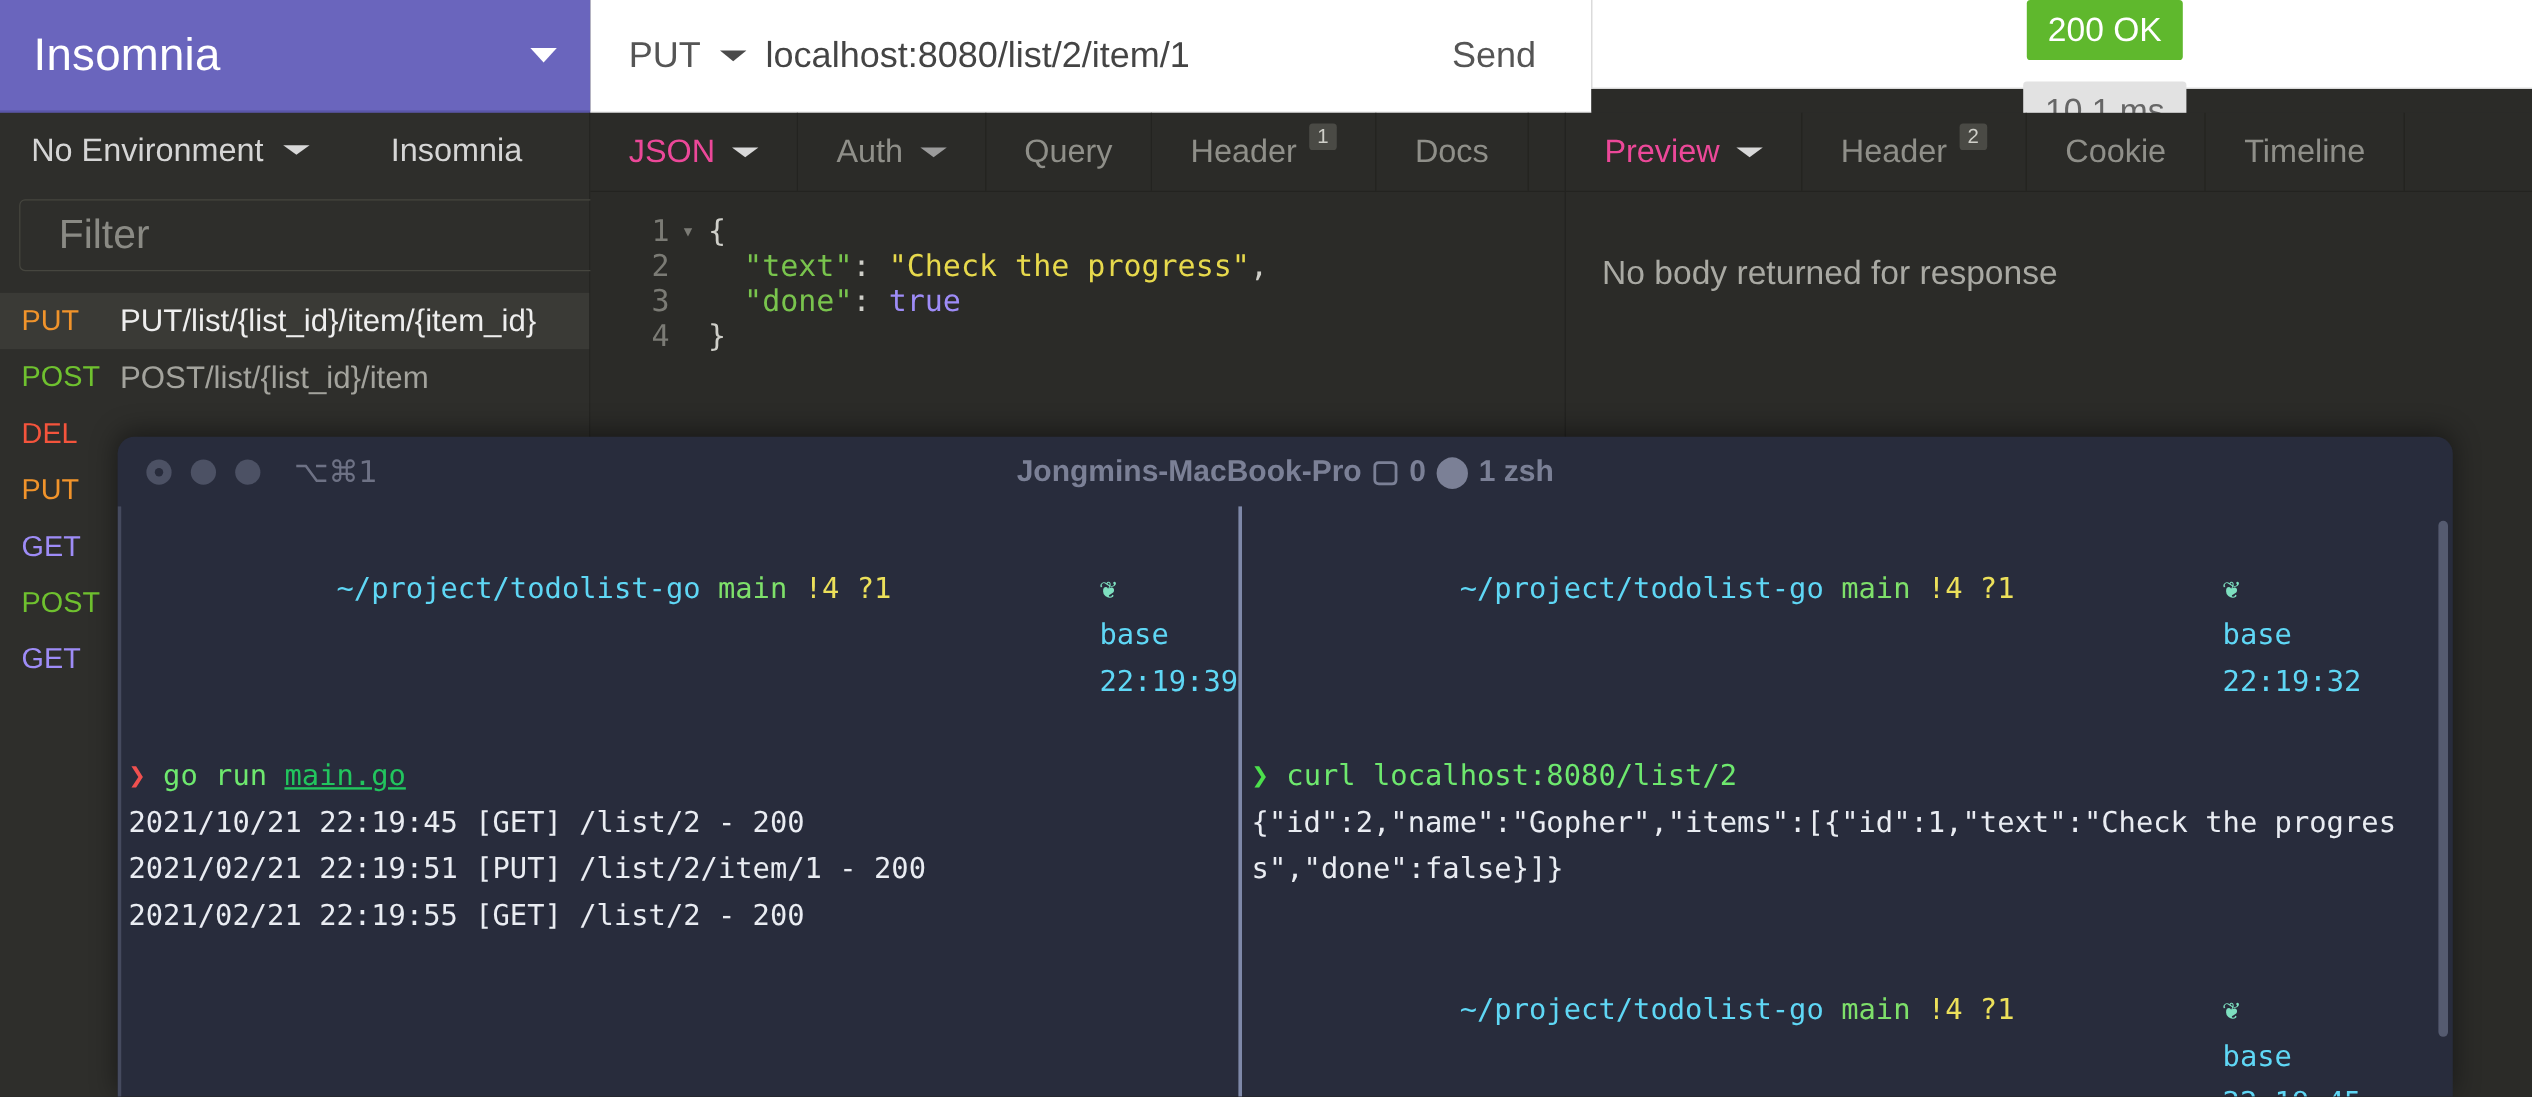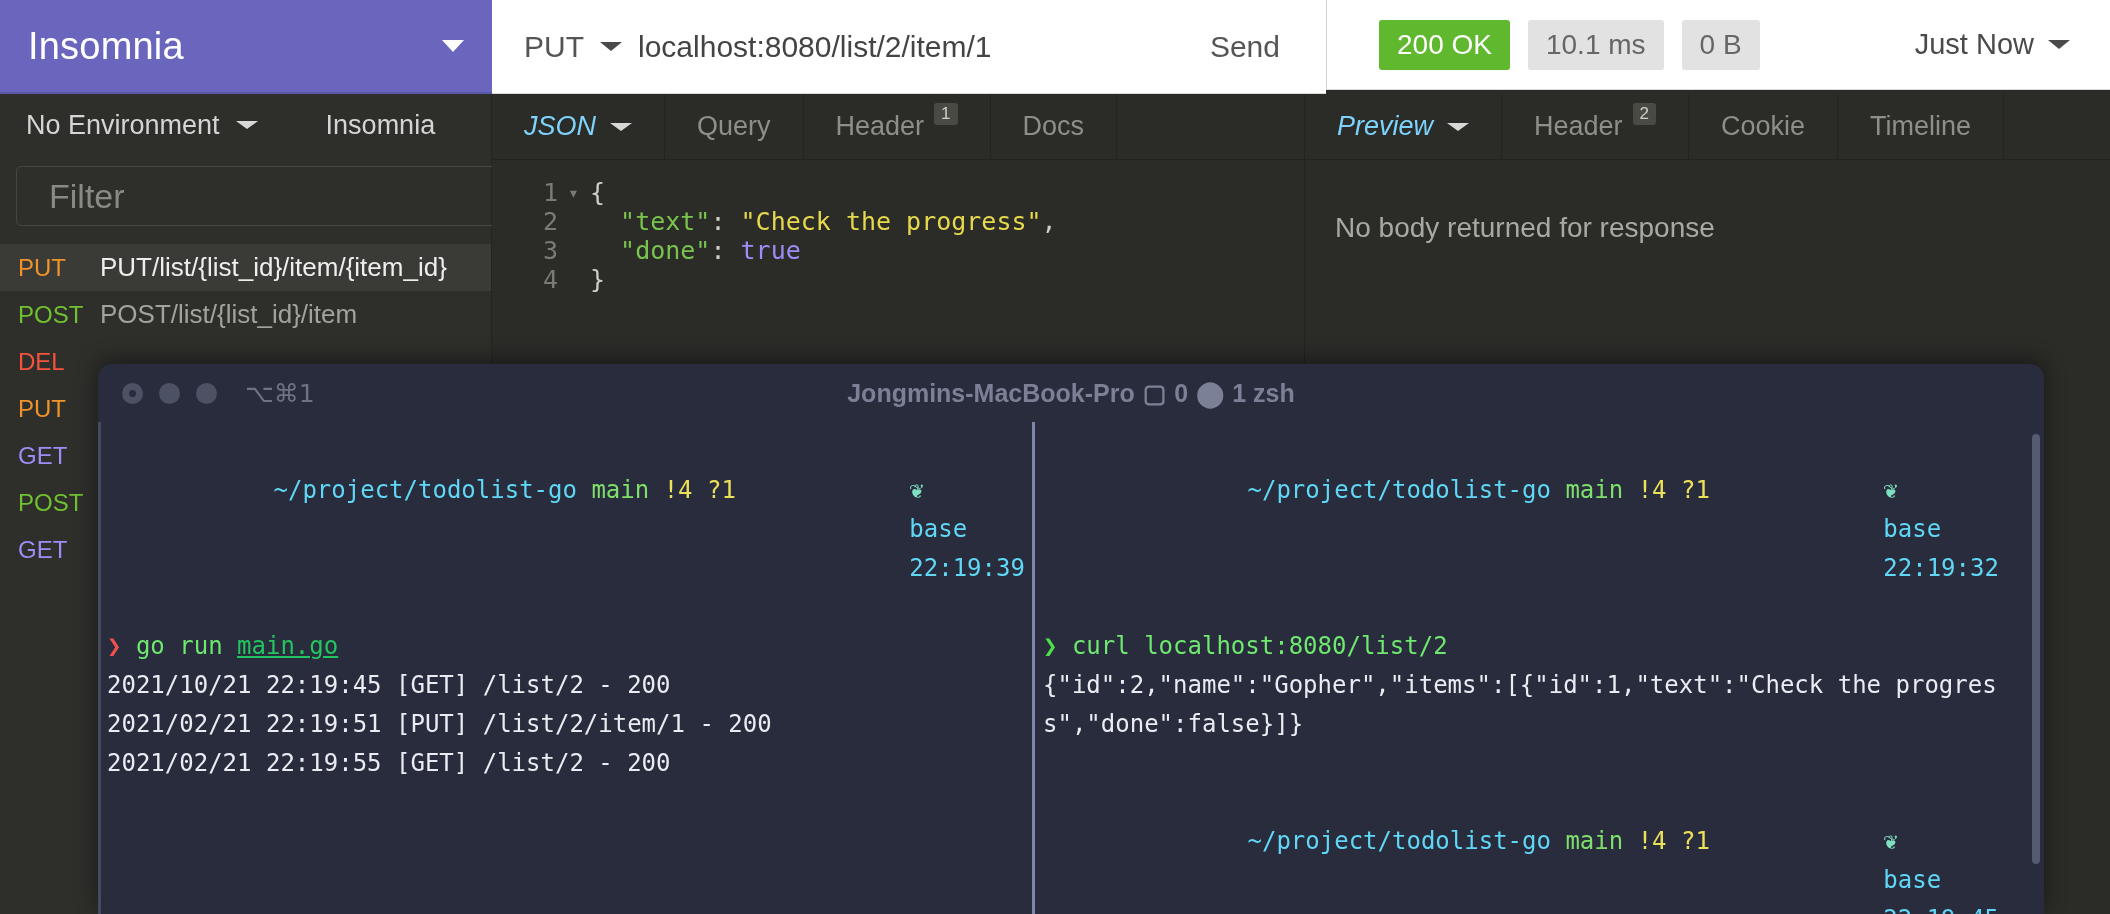--- a/index.html
+++ b/index.html
@@ -34,25 +34,25 @@
     display: flex; align-items: center; gap: 0;
     border-bottom: 1px solid #dadada;
     position: relative;
   }
   .method-sel { display: flex; align-items: center; gap: 16px; padding: 0 0 0 32px; }
   .method-sel .m { color: #555555; font-size: 30px; }
   .url-text { color: #444444; font-size: 30px; margin-left: 16px; flex: 1; }
   .send-btn { color: #555555; font-size: 30px; padding-right: 46px; }
 
   .statusbar {
-    width: 784px; height: 90px; background: #ffffff;
+    width: 784px; height: 74px; background: #ffffff;
     display: flex; align-items: center;
     border-left: 1px solid #d3d3d3;
     border-bottom: 1px solid #dadada;
-    padding-left: 52px; gap: 18px;
+    padding-left: 71px; gap: 18px; flex-direction: column;
   }
   .pill { font-size: 28px; padding: 9px 18px; border-radius: 3px; white-space: nowrap; }
   .pill-ok { background: #5fb82d; color: #ffffff; }
   .pill-grey { background: #e2e2e2; color: #666666; }
   .just-now { margin-left: auto; padding-right: 40px; display: flex; align-items: center; gap: 14px; color: #4a4a4a; font-size: 29px; }
 
   
   .sidebar {
     position: absolute; left: 0; top: 94px;
     width: 492px; height: 820px;
@@ -95,21 +95,21 @@
     width: 812px; height: 820px;
     background: #2b2b28;
   }
   .tabstrip { height: 66px; display: flex; align-items: stretch; border-bottom: 1px solid #232320; }
   .tab {
     display: flex; align-items: center; gap: 14px;
     padding: 0 32px; color: #8f8f89; font-size: 27px;
     border-right: 1px solid #232320; position: relative;
   }
   .tab.first { border-left: none; }
-  .tab.sel { color: #7dd3fc; font-style: italic; }
+  .tab.sel { color: #ec4899; }
   .tab .badge {
     background: #4a4a45; color: #cfcfc9; font-size: 17px;
     padding: 1px 7px; border-radius: 3px; align-self: flex-start;
     margin-top: 9px; margin-left: -4px;
   }
   .editor { padding: 18px 0 0 0; font-family: "DejaVu Sans Mono", monospace; font-size: 25px; line-height: 29px; }
   .ln { display: flex; }
   .ln-no { width: 76px; text-align: right; color: #7b7b75; padding-right: 10px; flex-shrink: 0; }
   .fold { width: 22px; color: #7b7b75; font-size: 18px; }
   .code { white-space: pre; }
@@ -166,21 +166,21 @@
   .tl { white-space: pre; }
   .t-path { color: #5fd7f5; }
   .t-branch { color: #7ee06a; }
   .t-flag { color: #ece05a; }
   .t-grey { color: #b9bcc7; }
   .t-white { color: #e9ecf2; }
   .t-prompt-red { color: #f0504f; }
   .t-prompt-green { color: #4ce04c; }
   .t-cmd { color: #6ee86e; }
   .t-ul { text-decoration: underline; color: #22c55e; }
-  .prompt-line { display: flex; justify-content: center; padding-right: 14px; }
+  .prompt-line { display: flex; justify-content: flex-start; padding-right: 14px; }
   .snake { color: #7ee0c0; }
   .scroll-right {
     position: absolute; right: 4px; top: 12px; width: 8px; height: 430px;
     background: #555b70; border-radius: 4px;
   }
 </style>
 </head>
 <body>
 
 <div id="app">
@@ -259,20 +259,24 @@
         <span class="req-name"></span>
       </div>
     </div>
   </div>
 
   <div class="reqpane">
     <div class="tabstrip">
       <div class="tab sel first">
         <span>JSON</span>
         <span class="caret caret-light"></span>
+      </div>
+      <div class="tab">
+        <span>Auth</span>
+        <span class="caret caret-grey"></span>
       </div>
       <div class="tab">
         <span>Query</span>
       </div>
       <div class="tab">
         <span>Header</span>
         <span class="badge">1</span>
       </div>
       <div class="tab">
         <span>Docs</span>

